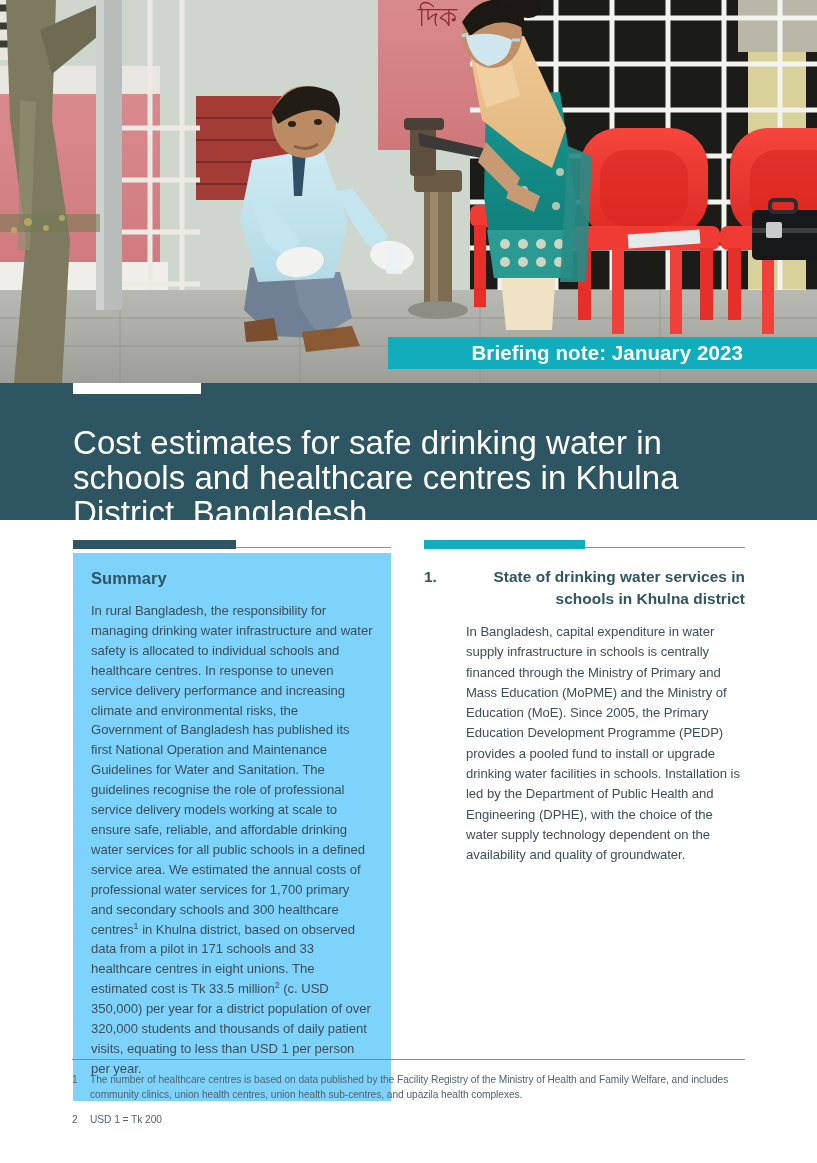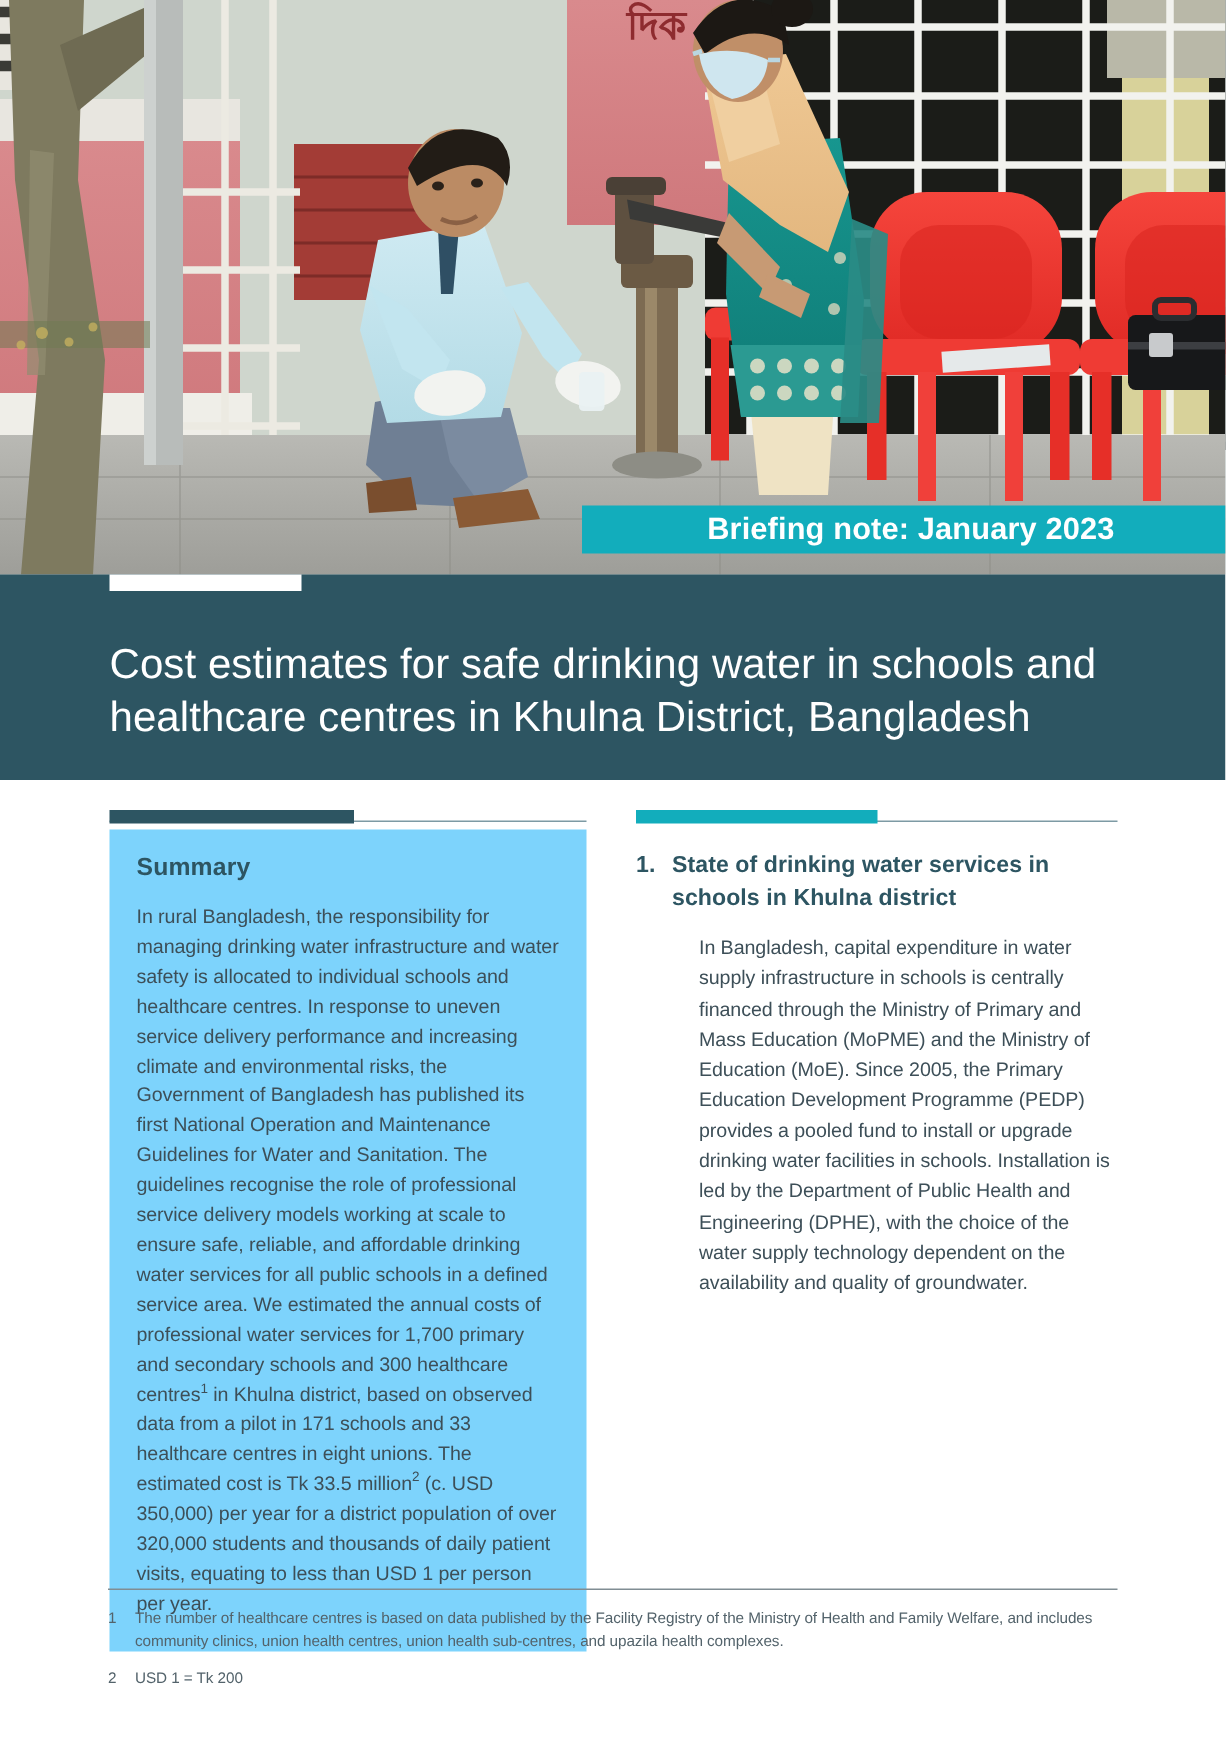--- a/index.html
+++ b/index.html
@@ -19,21 +19,20 @@
     background: #ffffff;
   }
 
   
   .hero {
     position: absolute;
     left: 0; top: 0;
     width: 817px; height: 383px;
     overflow: hidden;
     background: #8d9b9b;
-    font-weight: bold;
   }
   .hero svg { display: block; width: 817px; height: 383px; }
 
   
   .date-ribbon {
     position: absolute;
     left: 388px; top: 337px;
     width: 429px; height: 32px;
     background: #12ADBC;
     display: flex;
@@ -62,21 +61,21 @@
     left: 73px; top: 383px;
     width: 128px; height: 11px;
     background: #ffffff;
     z-index: 7;
   }
   .doc-title {
     position: absolute;
     left: 73px; top: 425px;
     width: 690px;
     color: #ffffff;
-    font-size: 28px;
+    font-size: 33px;
     font-weight: 400;
     line-height: 35px;
     letter-spacing: 0.05px;
   }
 
   
   .col-left {
     position: absolute;
     left: 73px; top: 540px;
     width: 318px;
@@ -127,21 +126,21 @@
   .sec-head {
     margin-top: 16px;
     display: flex;
     color: #2D5562;
     font-size: 15.4px;
     font-weight: bold;
     line-height: 21.5px;
     letter-spacing: 0.05px;
   }
   .sec-num { width: 24px; flex: 0 0 24px; }
-  .sec-text { flex: 1; }
+  .sec-text { flex: 1; text-align: right; }
   .sec-body {
     margin-top: 13px;
     color: #3d4f58;
     font-size: 13.1px;
     line-height: 20.3px;
     letter-spacing: -0.05px;
     margin-left: 42px;
   }
 
   

